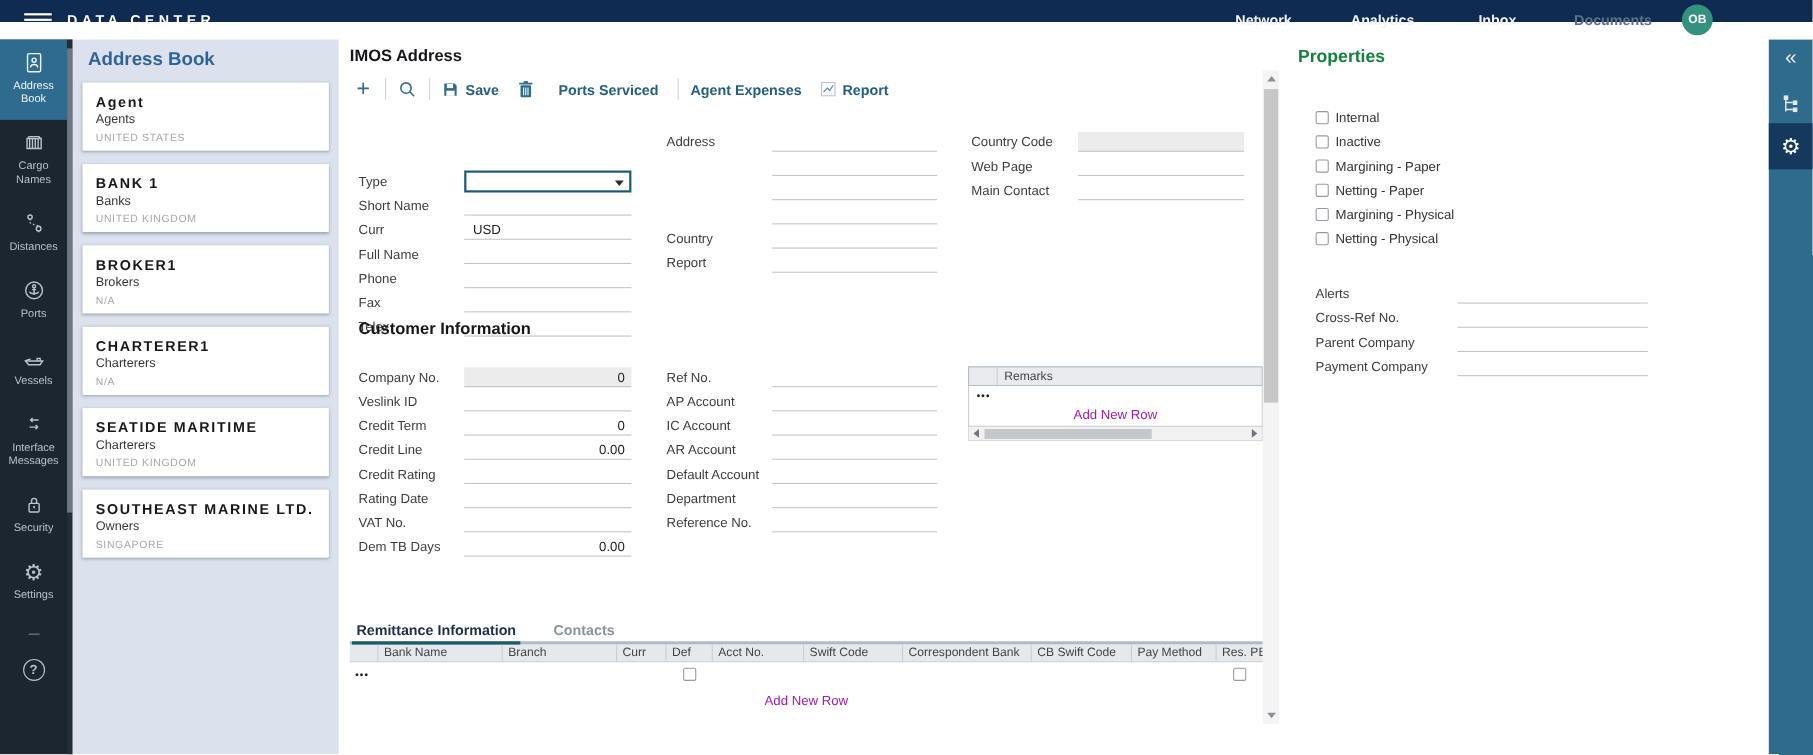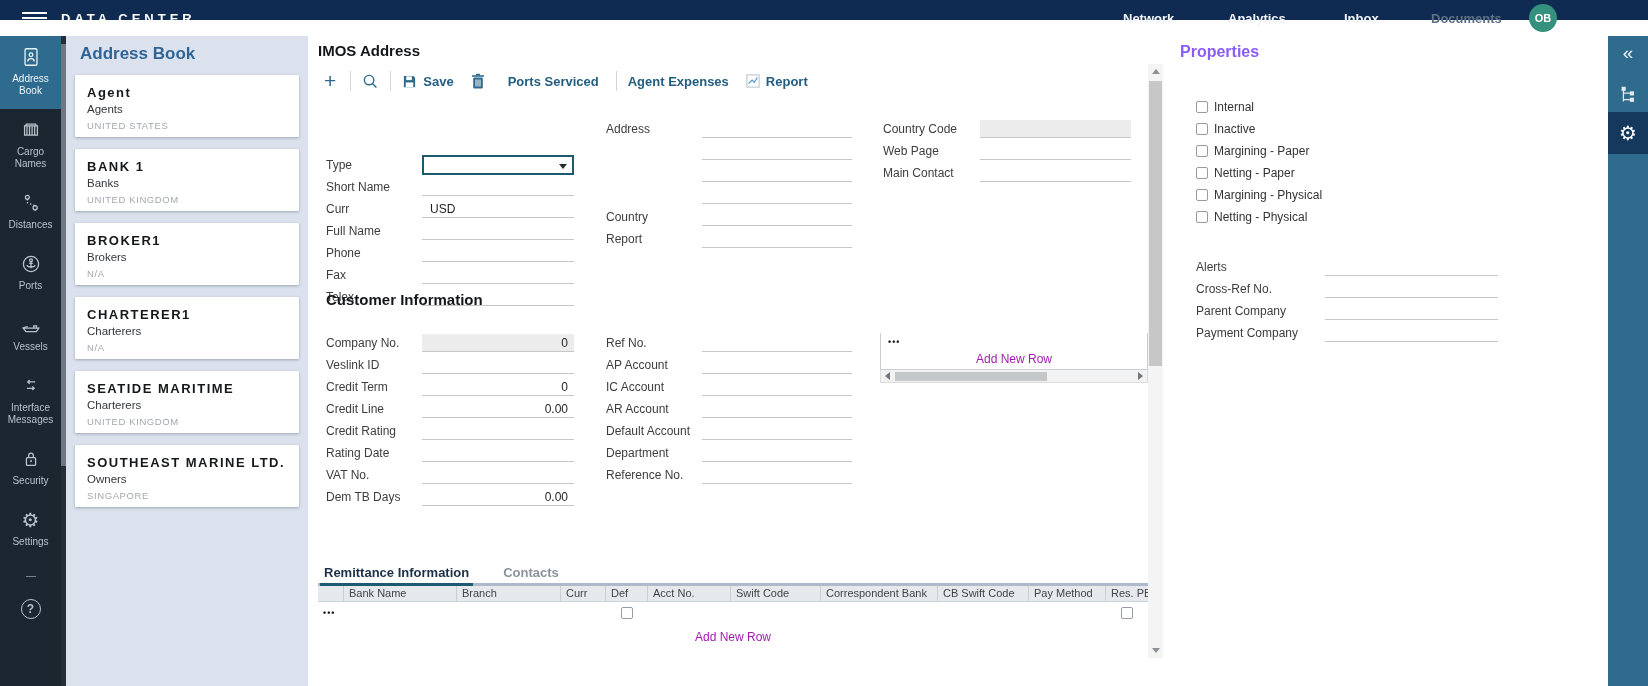--- a/index.html
+++ b/index.html
@@ -98,21 +98,21 @@
   
   .vscroll { position:absolute; right:0; top:28px; width:15px; height:594px; background:#f4f4f4; }
   .vs-up, .vs-down { position:absolute; left:0; width:15px; height:15px; display:flex; align-items:center; justify-content:center; cursor:pointer; }
   .vs-up { top:0; } .vs-down { bottom:0; }
   .tri-u { width:0; height:0; border-left:4px solid transparent; border-right:4px solid transparent; border-bottom:5px solid #8a9096; }
   .tri-d { width:0; height:0; border-left:4px solid transparent; border-right:4px solid transparent; border-top:5px solid #8a9096; }
   .vs-thumb { position:absolute; left:1px; top:17px; width:13px; height:285px; background:#c7c7c7; cursor:grab; }
 
   
   .props { position:absolute; left:1163px; top:36px; width:445px; height:650px; background:#fff; }
-  .props h2 { position:absolute; left:17px; top:7px; font-size:16px; font-weight:bold; color:#8b5cf6; }
+  .props h2 { position:absolute; left:17px; top:7px; font-size:16px; font-weight:bold; color:#15803d; }
   .chk-list { position:absolute; left:33px; top:60px; }
   .chk-row { height:22px; display:flex; align-items:center; gap:6px; }
   .chk-row .lbl { color:#333; }
   .prop-fields { position:absolute; left:33px; top:220px; width:302px; }
   .prop-row { height:22px; display:flex; align-items:center; }
   .prop-row .lbl { width:129px; }
   .prop-row .fld { width:173px; padding-left:4px; }
 
   
   .strip { position:absolute; left:1608px; top:36px; width:40px; height:650px; background:#2e6b8d; }
@@ -425,20 +425,24 @@
         <div class="lbl" style="width:96px">Department</div>
         <div class="fld" style="width:150px"></div>
       </div>
       <div class="frow">
         <div class="lbl" style="width:96px">Reference No.</div>
         <div class="fld" style="width:150px"></div>
       </div>
     </div>
 
     <div class="remarks">
+      <div class="rem-head">
+        <div class="h0"></div>
+        <div class="h1">Remarks</div>
+      </div>
       <div class="rem-body">
         <div class="ellipsis">•••</div>
         <div class="addrow">Add New Row</div>
       </div>
       <div class="hscroll">
         <div class="harrow">
             <div class="tri-l"></div>
           </div>
         <div class="hthumb"></div>
         <div style="flex:1"></div>

